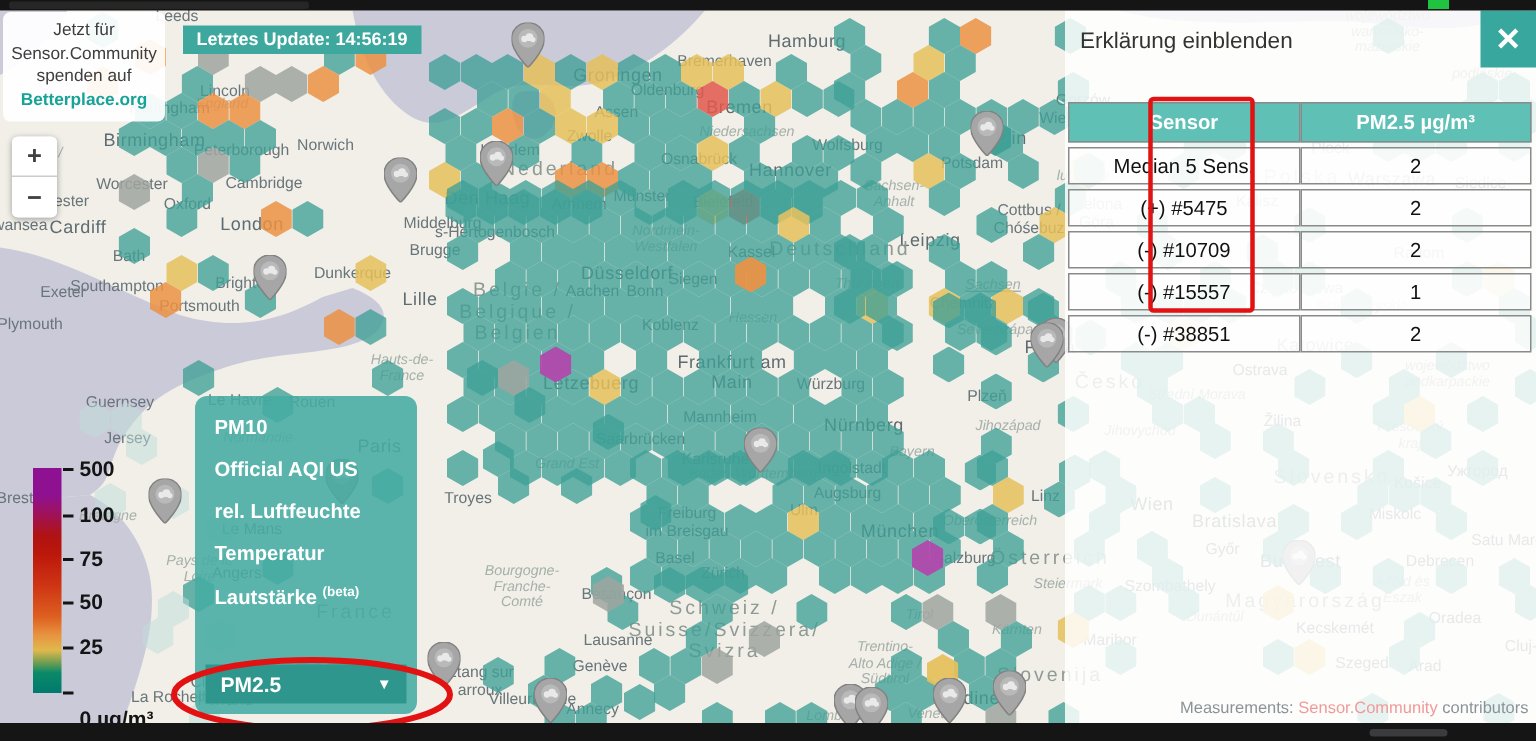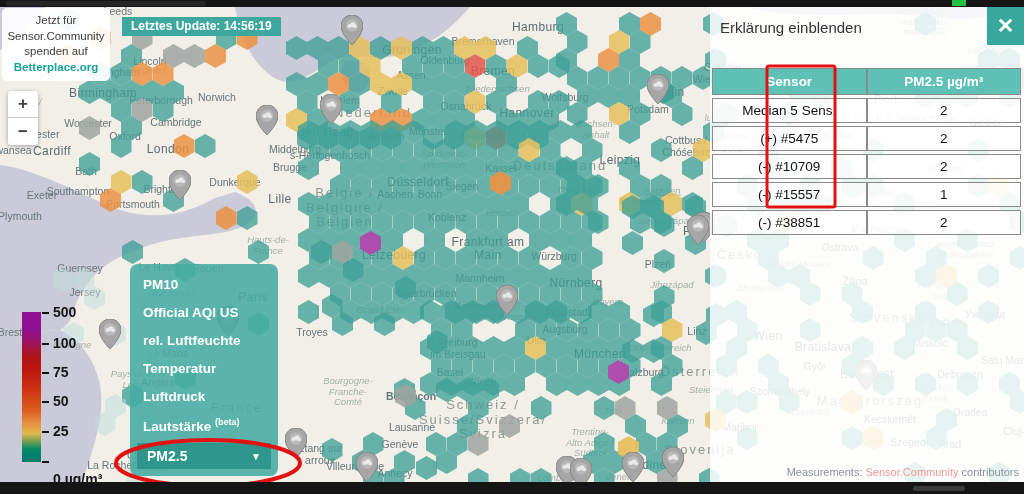--- a/index.html
+++ b/index.html
@@ -121,21 +121,21 @@
       <span class="lbl" style="left: 208px; top: 269px;">Rouen</span>
       <span class="lbl region" style="left: 172px; top: 293px;">Normandie</span>
       <span class="lbl lg" style="left: 253px; top: 298px;">Paris</span>
       <span class="lbl" style="left: 168px; top: 354px;">Le Mans</span>
       <span class="lbl" style="left: 158px; top: 383px;">Angers</span>
       <span class="lbl country" style="left: 237px; top: 408px;">France</span>
       <span class="lbl" style="left: 312px; top: 333px;">Troyes</span>
       <span class="lbl region" style="left: 348px; top: 392px;">Bourgogne-
 Franche-
 Comté</span>
-      <span class="lbl" style="left: 411px; top: 397px; font-weight: bold;">Besançon</span>
+      <span class="lbl" style="left: 411px; top: 397px;">Besançon</span>
       <span class="lbl" style="left: 320px; top: 424px; margin-top: 31px;">Etang sur
 arroux</span>
       <span class="lbl" style="left: 355px; top: 467px;">Villeurbanne</span>
       <span class="lbl" style="left: 395px; top: 474px;">Annecy</span>
       <span class="lbl" style="left: 150px; top: 462px;">Clermont-
 Ferrand</span>
       <span class="lbl" style="left: 115px; top: 466px;">La Rochelle</span>
       <span class="lbl region" style="left: 378px; top: 310px;">Grand Est</span>
       <span class="lbl lg" style="left: 394px; top: 256px;">Letzebuerg</span>
       <span class="lbl country" style="left: 345px; top: 208px;">Belgie /
@@ -923,21 +923,20 @@
         <div class="tlabel" style="top: 141px; margin-top: 18px;">0 µg/m³</div>
       </div>
   </div>
 
   <div class="menu">
     <div id="menuitems">
         <div class="menu-item">PM10</div>
         <div class="menu-item">Official AQI US</div>
         <div class="menu-item">rel. Luftfeuchte</div>
         <div class="menu-item">Temperatur</div>
-        <div class="menu-item">Luftdruck</div>
       </div>
     <div class="menu-item">
       <span>Lautstärke</span>
       <sup>(beta)</sup>
     </div>
     <div class="menu-selected">
       <span>PM2.5</span>
       <span style="font-size:10px;">▼</span>
     </div>
   </div>

